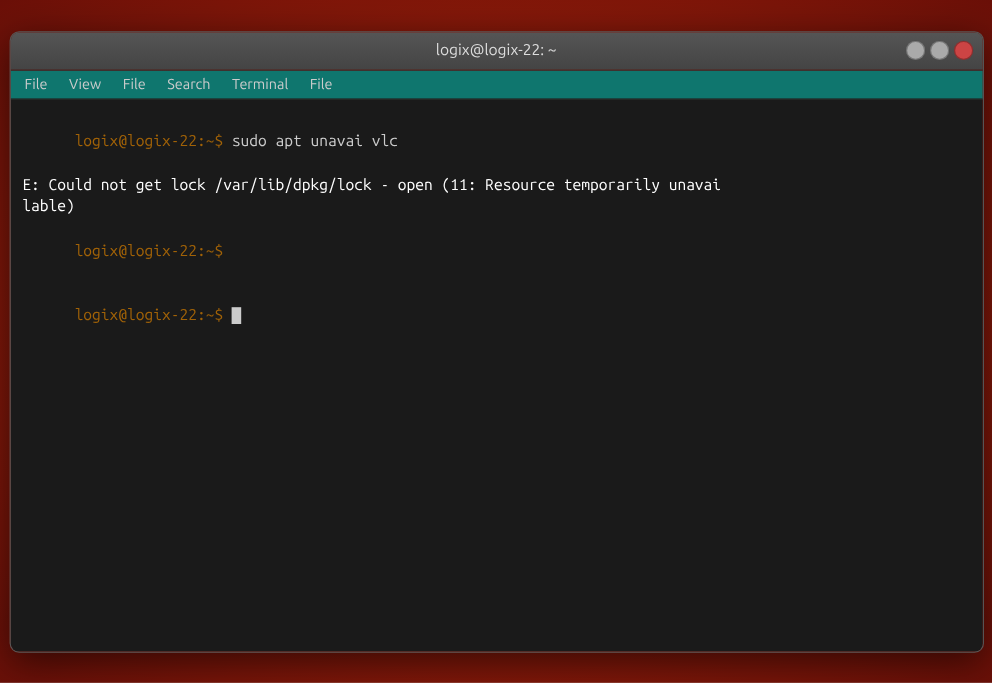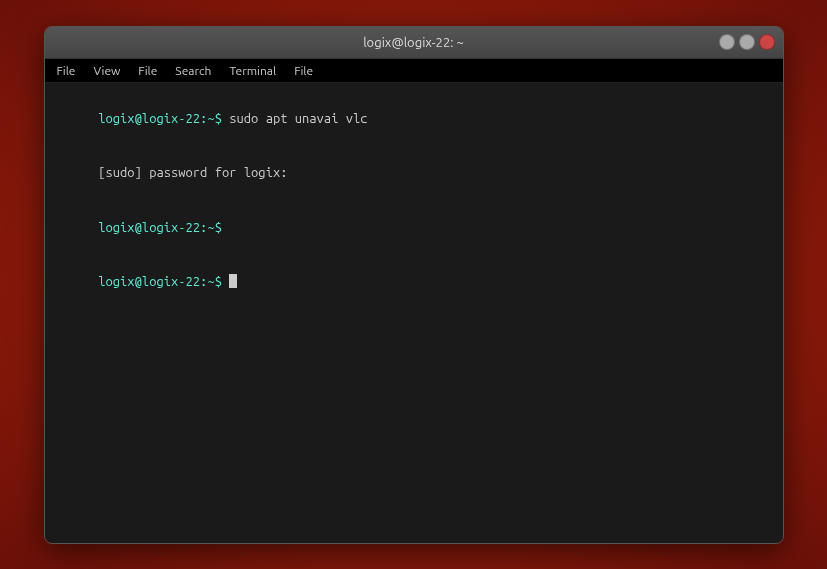--- a/index.html
+++ b/index.html
@@ -9,21 +9,21 @@
       background: radial-gradient(ellipse at center, #c0402a 0%, #8b1a0a 60%, #6b1008 100%);
       width: 827px;
       height: 569px;
       display: flex;
       align-items: center;
       justify-content: center;
       font-family: 'Ubuntu Mono', 'Courier New', monospace;
     }
 
     .window {
-      width: 740px;
+      width: 812px;
       border-radius: 8px;
       overflow: hidden;
       box-shadow: 0 8px 32px rgba(0,0,0,0.6);
       border: 1px solid #555;
     }
 
     .titlebar {
       background: linear-gradient(to bottom, #555555, #444444);
       height: 32px;
       display: flex;
@@ -58,21 +58,21 @@
       justify-content: center;
       font-size: 10px;
       color: rgba(0,0,0,0.5);
     }
 
     .wc-minimize { background: #aaa; }
     .wc-maximize { background: #aaa; }
     .wc-close { background: #cc4444; }
 
     .menubar {
-      background: #000000;
+      background: #0f766e;
       padding: 3px 6px;
       display: flex;
       gap: 6px;
       border-bottom: 1px solid #222;
     }
 
     .menu-item {
       color: #ccc;
       font-size: 12px;
       font-family: 'Ubuntu', 'Arial', sans-serif;
@@ -89,21 +89,21 @@
       line-height: 1.4;
       color: #cccccc;
     }
 
     .line {
       white-space: pre-wrap;
       word-break: break-all;
     }
 
     .prompt {
-      color: #5eead4;
+      color: #a16207;
     }
 
     .error {
       color: #ffffff;
     }
 
     .cursor {
       display: inline-block;
       width: 8px;
       height: 14px;
@@ -137,23 +137,22 @@
     <span class="menu-item">File</span>
     <span class="menu-item">Search</span>
     <span class="menu-item">Terminal</span>
     <span class="menu-item">File</span>
   </div>
 
   <div class="terminal-body">
     <div class="line">
       <span class="prompt">logix@logix-22:~$</span><span> sudo apt unavai vlc</span>
     </div>
-    <div class="line">
-      <span>[sudo] password for logix:</span>
-    </div>
+    <div class="line error">E: Could not get lock /var/lib/dpkg/lock - open (11: Resource temporarily unavai
+lable)</div>
     <div class="line">
       <span class="prompt">logix@logix-22:~$</span>
     </div>
     <div class="line">
       <span class="prompt">logix@logix-22:~$</span><span> </span><span class="cursor"></span>
     </div>
   </div>
 </div>
 
 </body></html>

